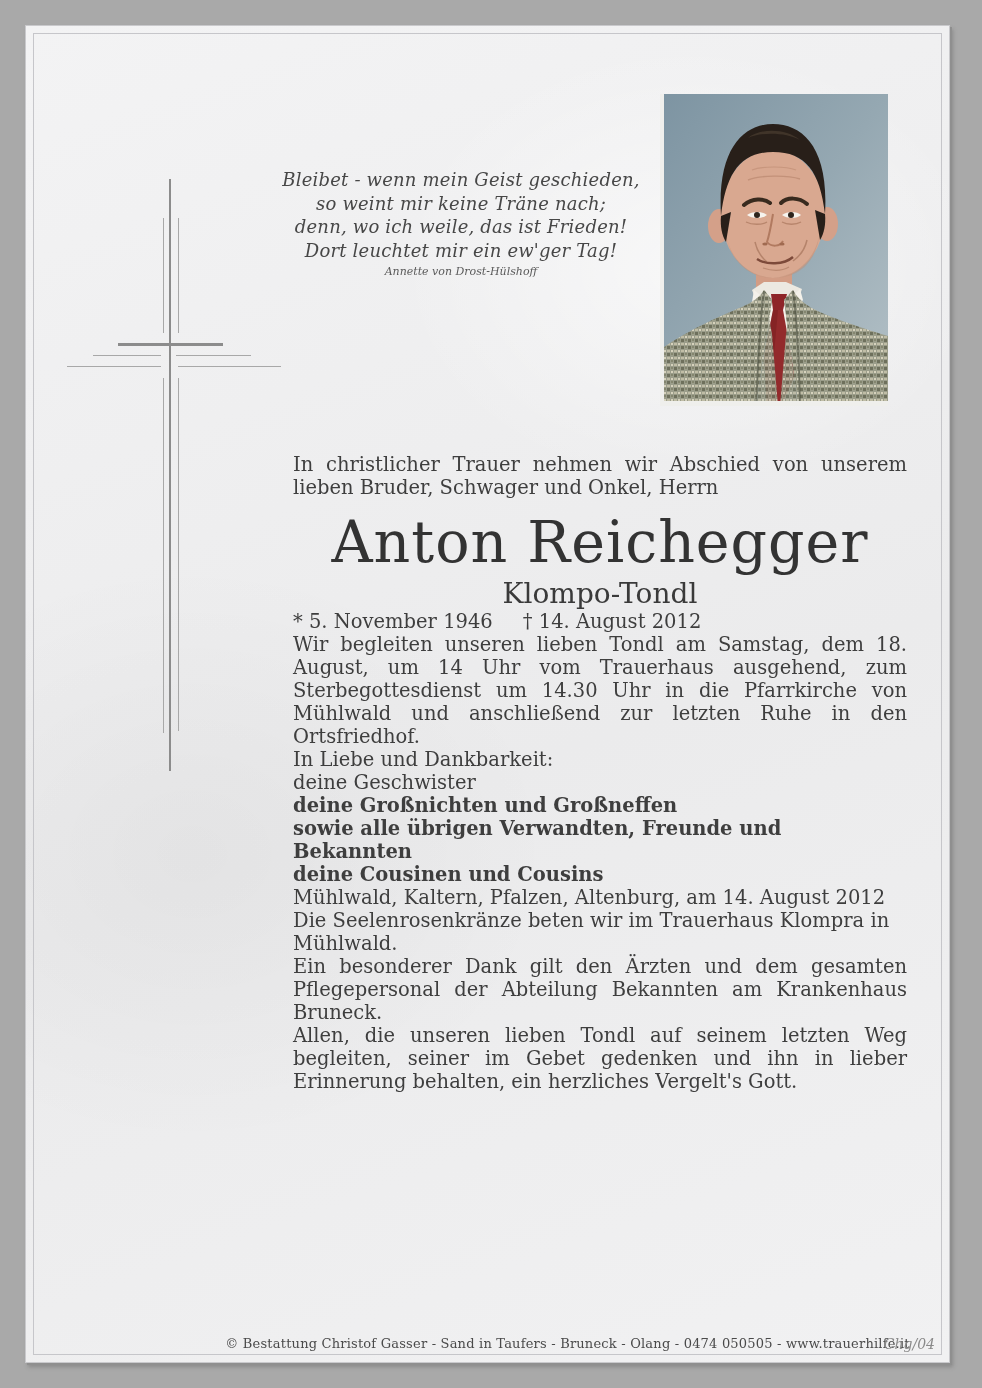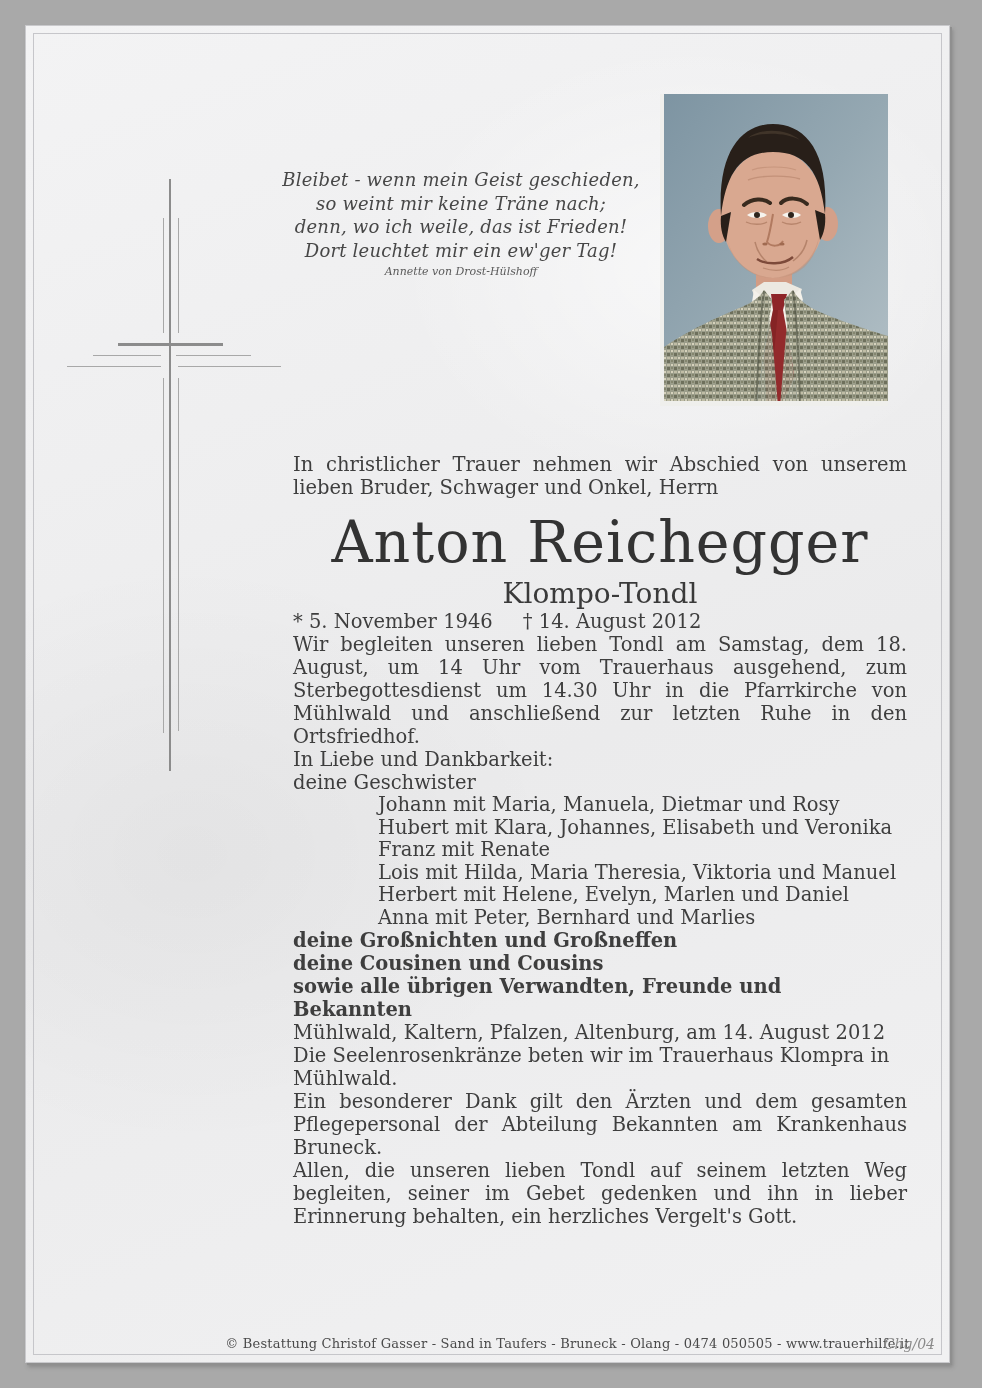--- a/index.html
+++ b/index.html
@@ -183,29 +183,23 @@
     <p class="just">In christlicher Trauer nehmen wir Abschied von unserem lieben Bruder, Schwager und Onkel, Herrn</p>
     <h1 class="deceased-name">Anton Reichegger</h1>
     <h2 class="nickname">Klompo-Tondl</h2>
     <p class="dates">
       <span>* 5. November 1946</span><span class="gap"></span><span>† 14. August 2012</span>
     </p>
     <p class="just mt19">Wir begleiten unseren lieben Tondl am Samstag, dem 18. August, um 14 Uhr vom Trauerhaus ausgehend, zum Sterbegottesdienst um 14.30 Uhr in die Pfarrkirche von Mühlwald und anschließend zur letzten Ruhe in den Ortsfriedhof.</p>
 
     <p class="mt19">In Liebe und Dankbarkeit:</p>
     <p class="mt7">deine Geschwister</p>
-    <div class="siblings pre">Johann mit Maria, Manuela, Dietmar und Rosy
-Hubert mit Klara, Johannes, Elisabeth und Veronika
-Franz mit Renate
-Lois mit Hilda, Maria Theresia, Viktoria und Manuel
-Herbert mit Helene, Evelyn, Marlen und Daniel
-Anna mit Peter, Bernhard und Marlies</div>
     <p class="mt5">deine Großnichten und Großneffen</p>
+    <p class="mt5">sowie alle übrigen Verwandten, Freunde und Bekannten</p>
     <p class="mt5">deine Cousinen und Cousins</p>
-    <p class="mt5">sowie alle übrigen Verwandten, Freunde und Bekannten</p>
 
     <p class="mt18">Mühlwald, Kaltern, Pfalzen, Altenburg, am 14. August 2012</p>
     <p class="mt18">Die Seelenrosenkränze beten wir im Trauerhaus Klompra in Mühlwald.</p>
     <p class="just mt18">Ein besonderer Dank gilt den Ärzten und dem gesamten Pflege­personal der Abteilung Bekannten am Krankenhaus Bruneck.</p>
     <p class="just mt18">Allen, die unseren lieben Tondl auf seinem letzten Weg begleiten, seiner im Gebet gedenken und ihn in lieber Erinnerung behalten, ein herzliches Vergelt's Gott.</p>
   </div>
 
   <div class="footer">© Bestattung Christof Gasser - Sand in Taufers - Bruneck - Olang - 0474 050505 - www.trauerhilfe.it</div>
   <div class="signature">Chg/04</div>
 </div>

